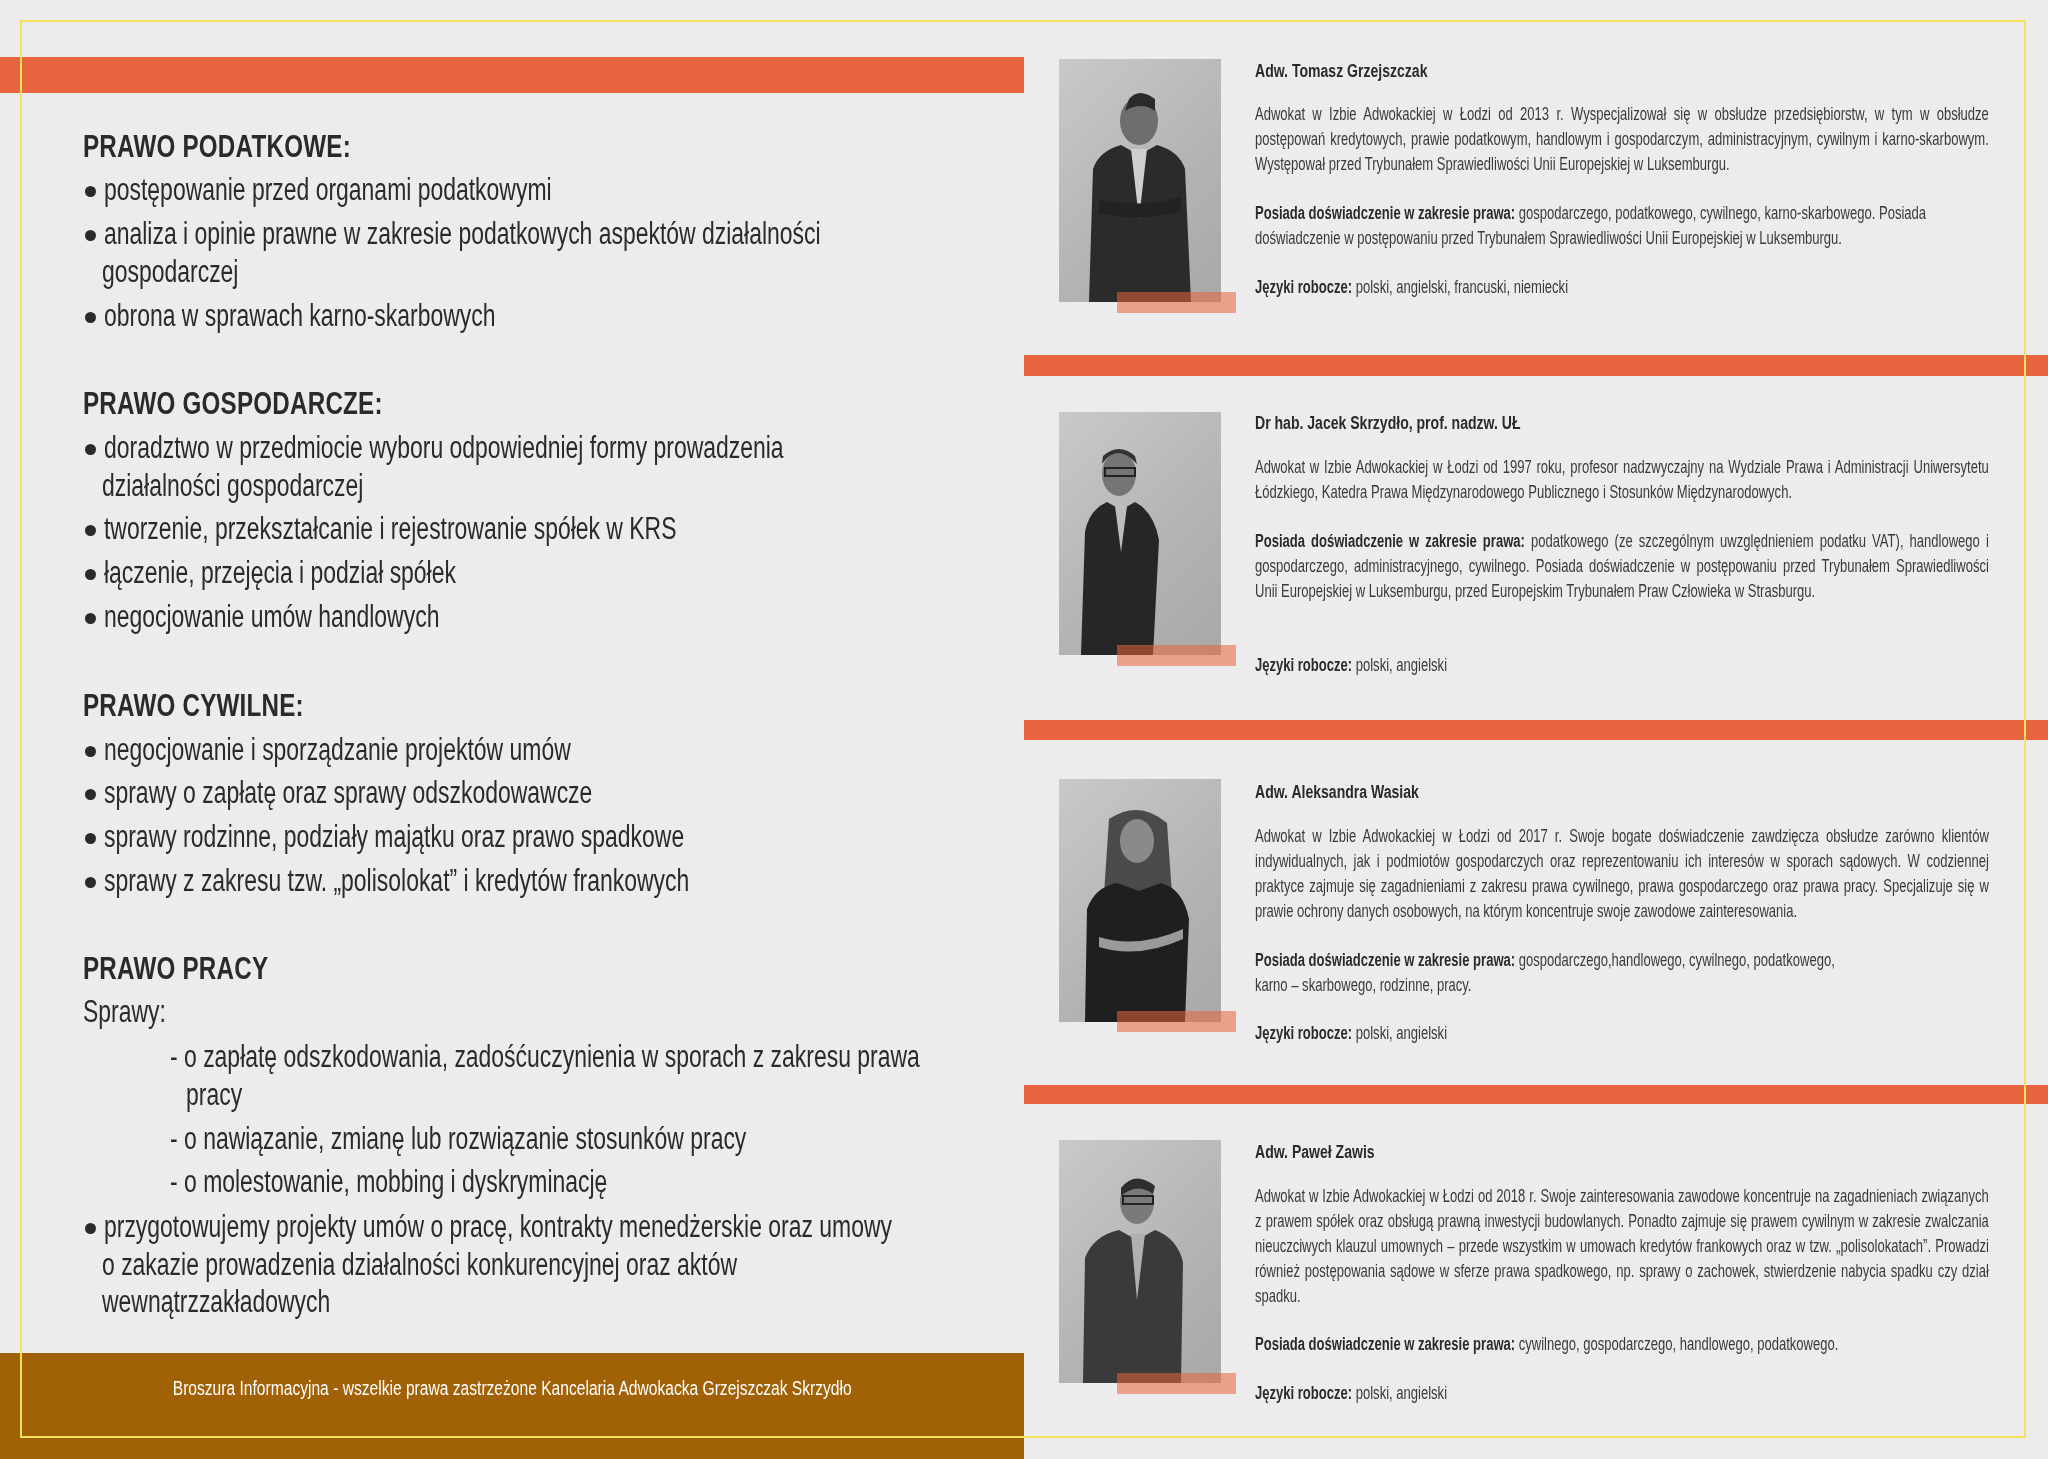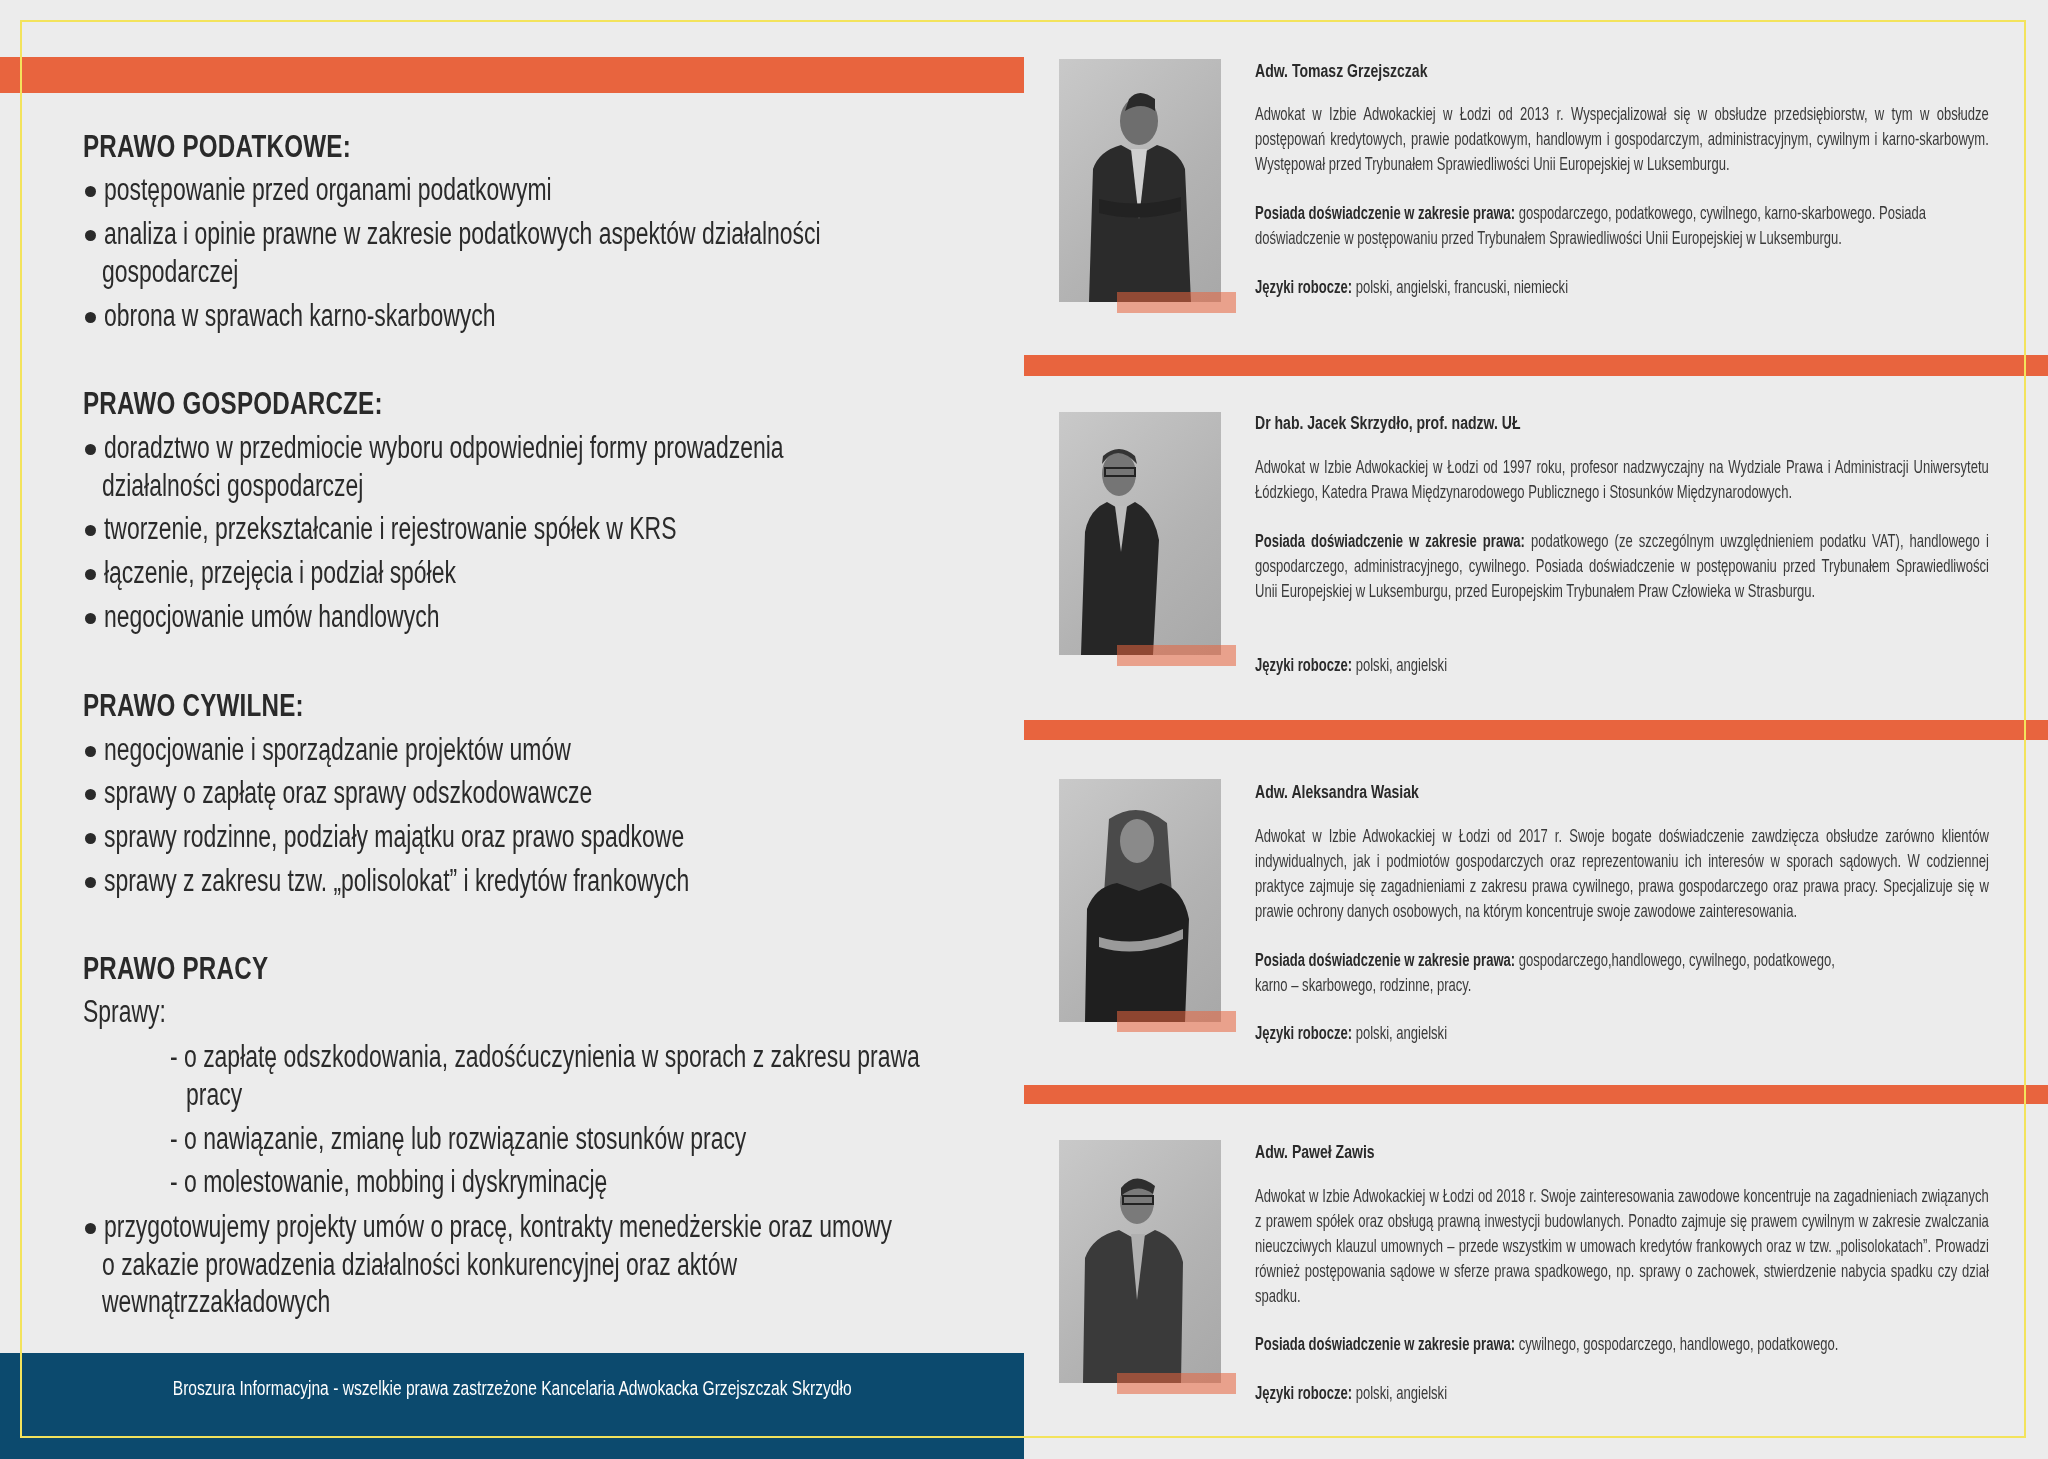--- a/index.html
+++ b/index.html
@@ -4,21 +4,21 @@
 <style>
   html, body { margin: 0; padding: 0; }
   body {
     width: 2048px; height: 1459px; position: relative; overflow: hidden;
     background: #ECECEC;
     font-family: "Liberation Sans", sans-serif;
     color: #2A2A2A;
   }
   .frame { position: absolute; left: 20px; top: 20px; width: 2006px; height: 1418px; border: 2px solid #F3E35C; box-sizing: border-box; pointer-events: none; z-index: 5; }
   .band { position: absolute; background: #E8643E; }
-  .footer { position: absolute; left: 0; top: 1353px; width: 1024px; height: 106px; background: #0c4a6e; }
+  .footer { position: absolute; left: 0; top: 1353px; width: 1024px; height: 106px; background: #a16207; }
   .footer-text {
     position: absolute; left: 0; width: 1024px; top: 24px; text-align: center;
     color: #FFFFFF; font-size: 20px; white-space: nowrap;
   }
   .footer-text span { display: inline-block; transform: scaleX(0.78); transform-origin: center; }
   .heading {
     position: absolute; font-weight: bold; font-size: 31px; white-space: nowrap; color: #2A2A2A;
     transform-origin: left center; transform: scaleX(0.78); letter-spacing: 0.3px;
   }
   .line {

